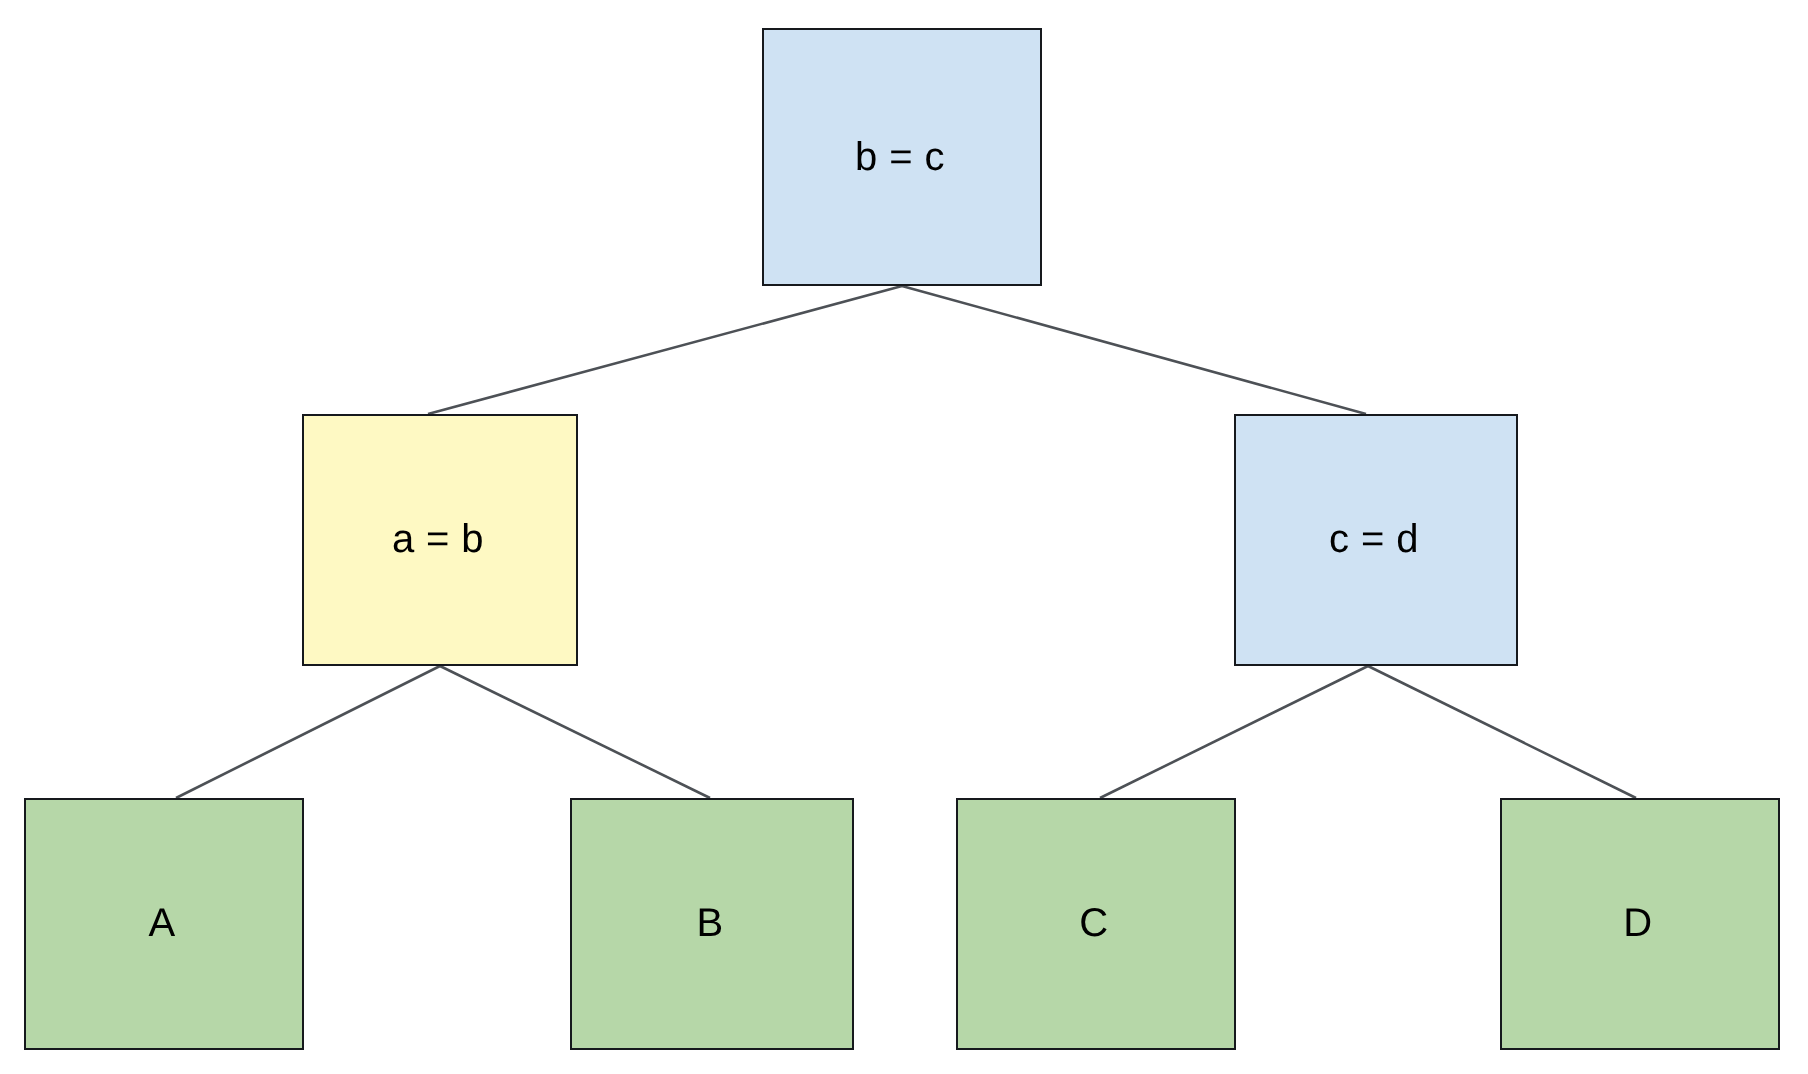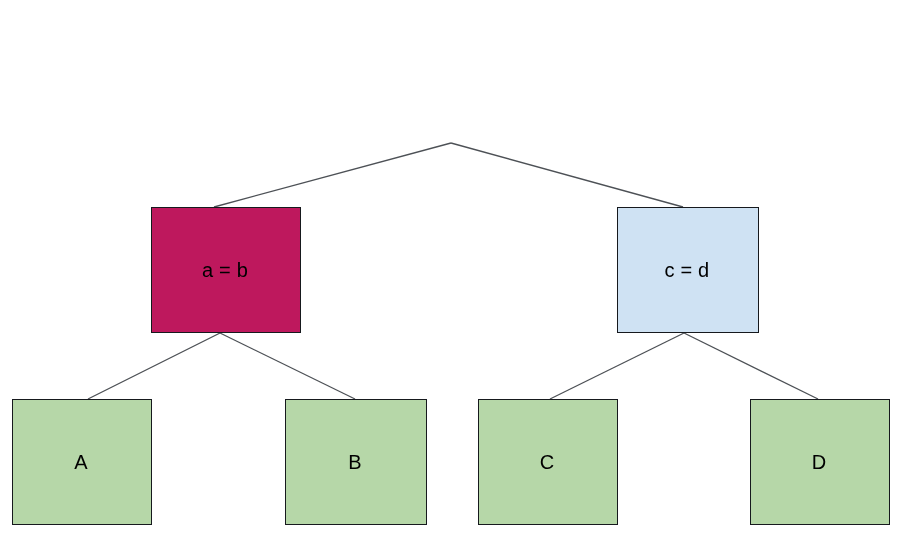--- a/index.html
+++ b/index.html
@@ -57,22 +57,25 @@
 
   <svg id="edge-layer" viewBox="0 0 904 537" xmlns="http://www.w3.org/2000/svg">
       <line x1="451" y1="143" x2="214" y2="207" stroke="#4d5156" stroke-width="1.3"></line>
       <line x1="451" y1="143" x2="683" y2="207" stroke="#4d5156" stroke-width="1.3"></line>
       <line x1="220" y1="333" x2="88" y2="399" stroke="#4d5156" stroke-width="1.3"></line>
       <line x1="220" y1="333" x2="355" y2="399" stroke="#4d5156" stroke-width="1.3"></line>
       <line x1="684" y1="333" x2="550" y2="399" stroke="#4d5156" stroke-width="1.3"></line>
       <line x1="684" y1="333" x2="818" y2="399" stroke="#4d5156" stroke-width="1.3"></line>
     </svg>
 
+  <div class="node internal" style="left: 381px; top: 14px; width: 140px; height: 129px; background: rgb(207, 226, 243); border-color: rgb(22, 25, 29); color: rgb(0, 0, 0);">
+    <span class="node-label">b = c</span>
+  </div>
 
-  <div class="node internal" style="left: 151px; top: 207px; width: 150px; height: 126px; background: #be185d; border-color: rgb(22, 25, 29); color: rgb(0, 0, 0);">
+  <div class="node internal" style="left: 151px; top: 207px; width: 138px; height: 126px; background: #fef9c3; border-color: rgb(22, 25, 29); color: rgb(0, 0, 0);">
     <span class="node-label">a = b</span>
   </div>
 
   <div class="node internal" style="left: 617px; top: 207px; width: 142px; height: 126px; background: rgb(207, 226, 243); border-color: rgb(22, 25, 29); color: rgb(0, 0, 0);">
     <span class="node-label">c = d</span>
   </div>
 
   <div class="node leaf" style="left: 12px; top: 399px; width: 140px; height: 126px; background: rgb(182, 215, 168); border-color: rgb(22, 25, 29); color: rgb(0, 0, 0);">
     <span class="node-label">A</span>
   </div>

